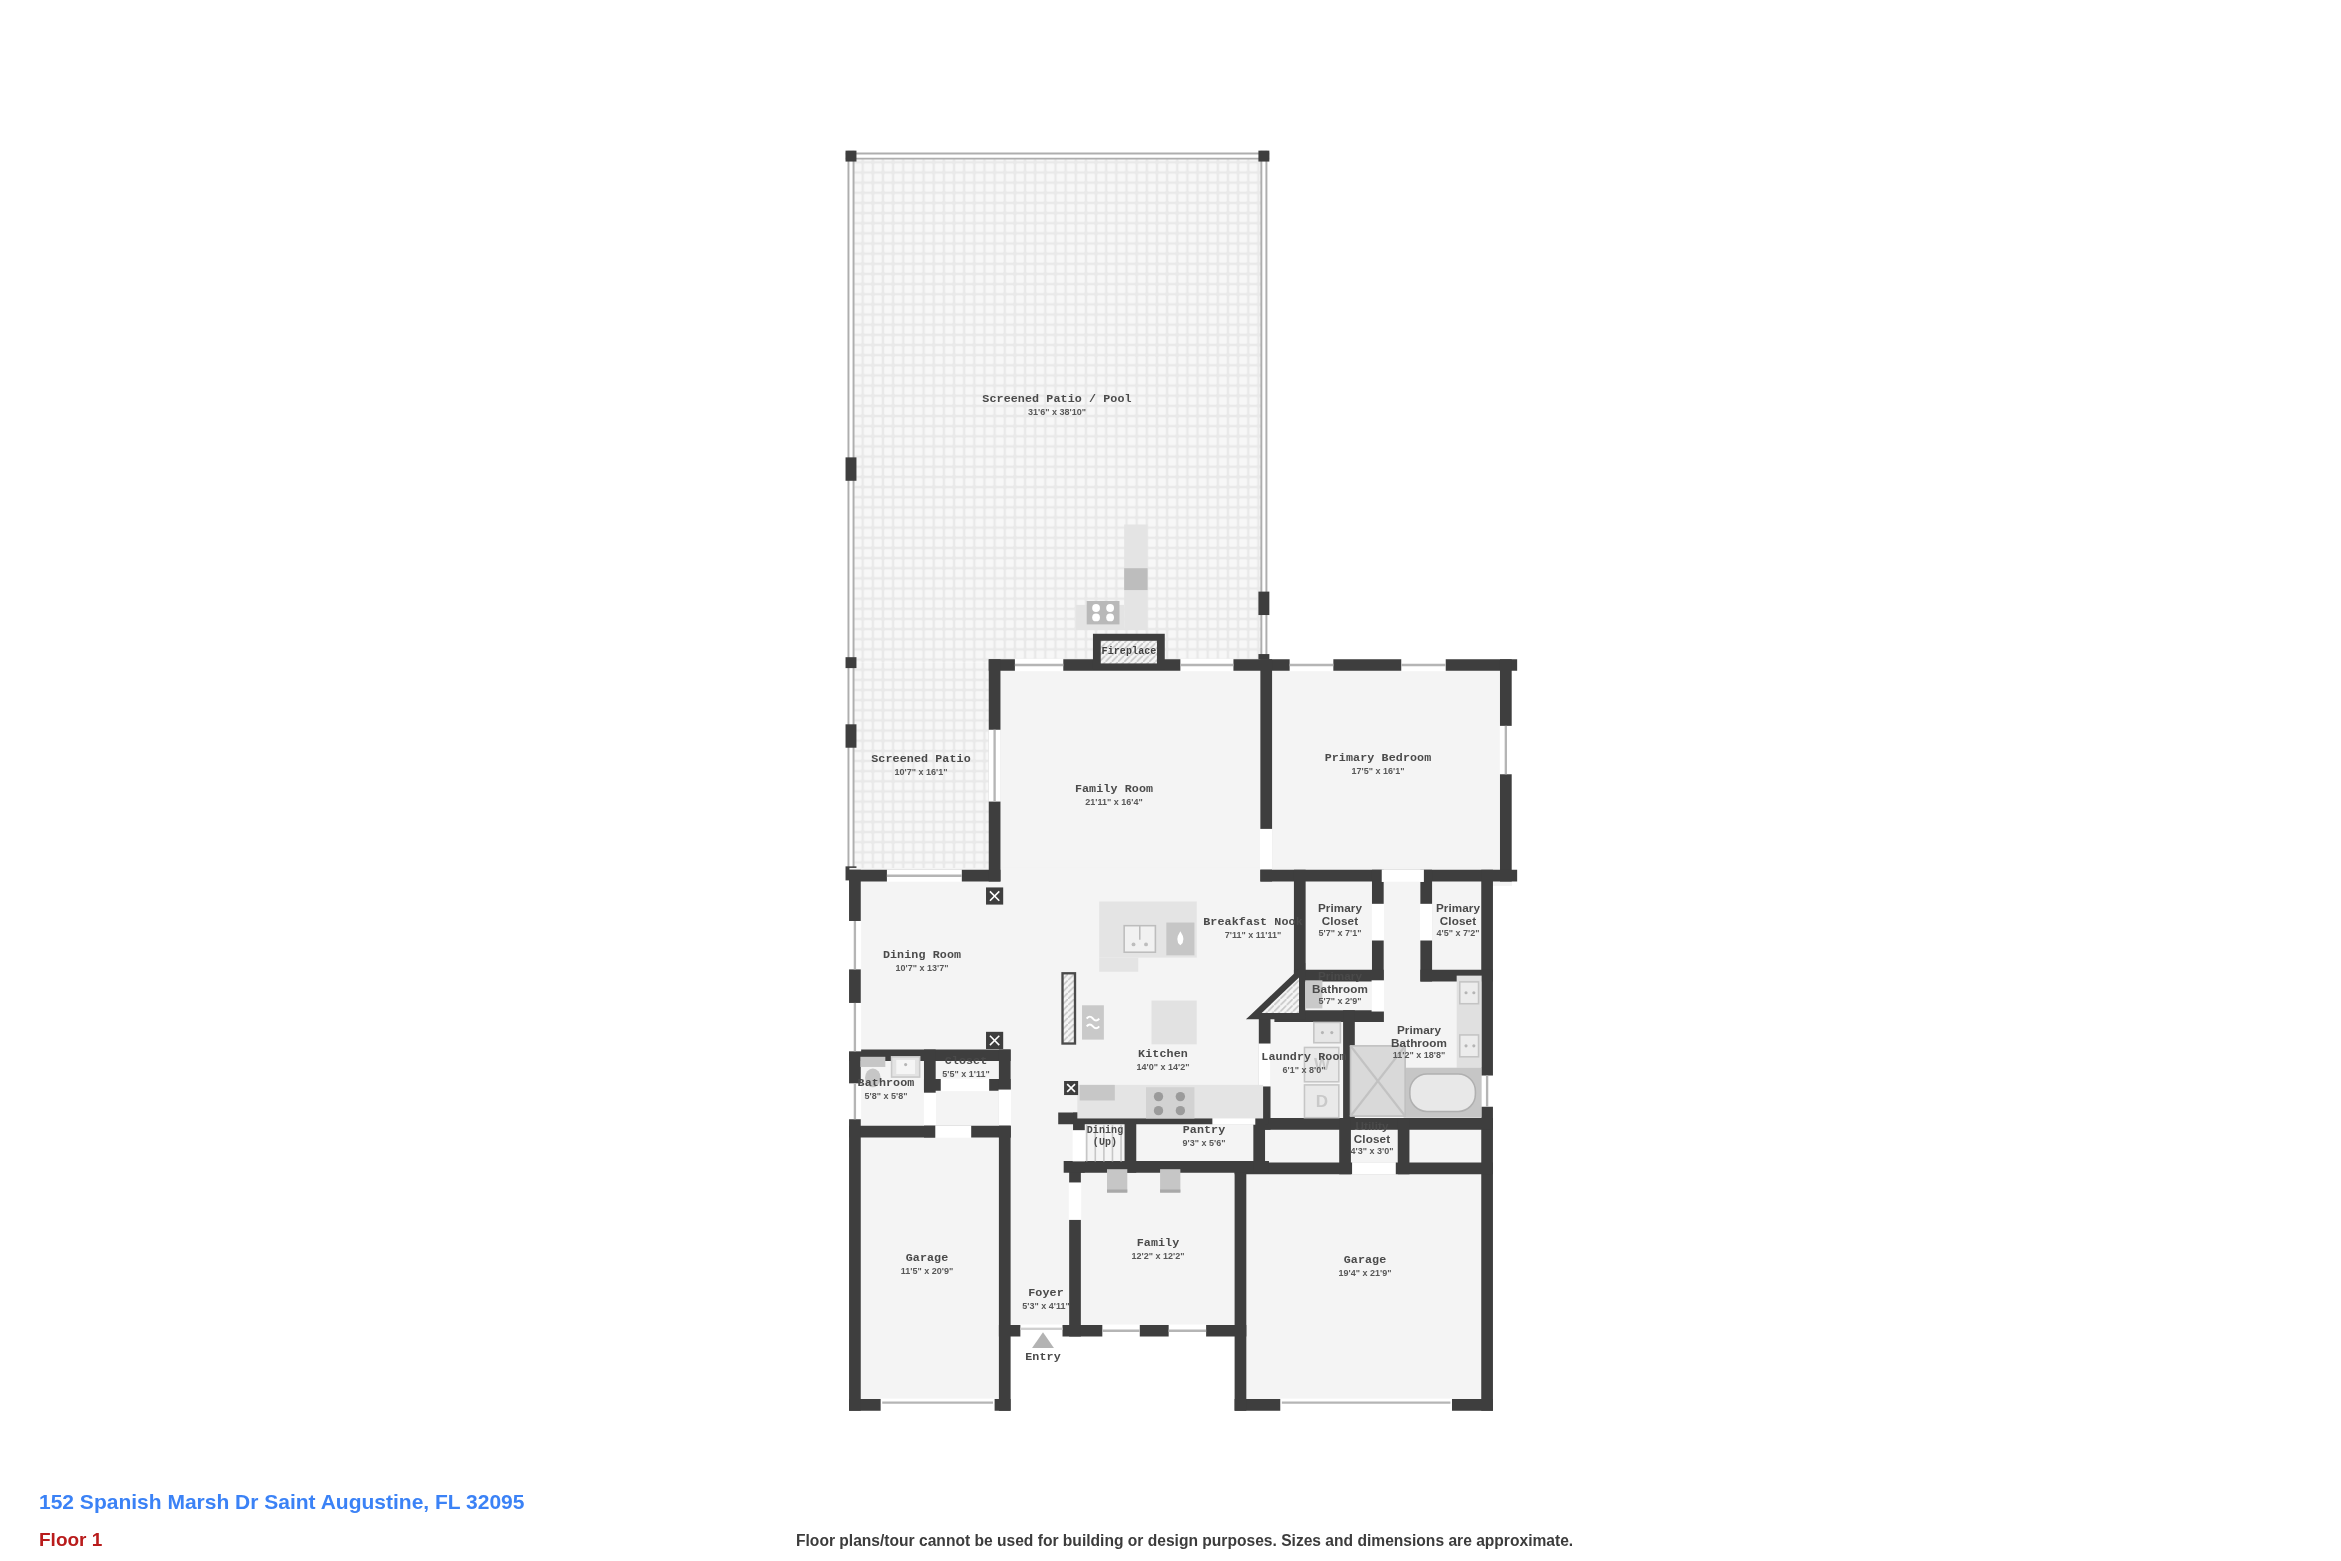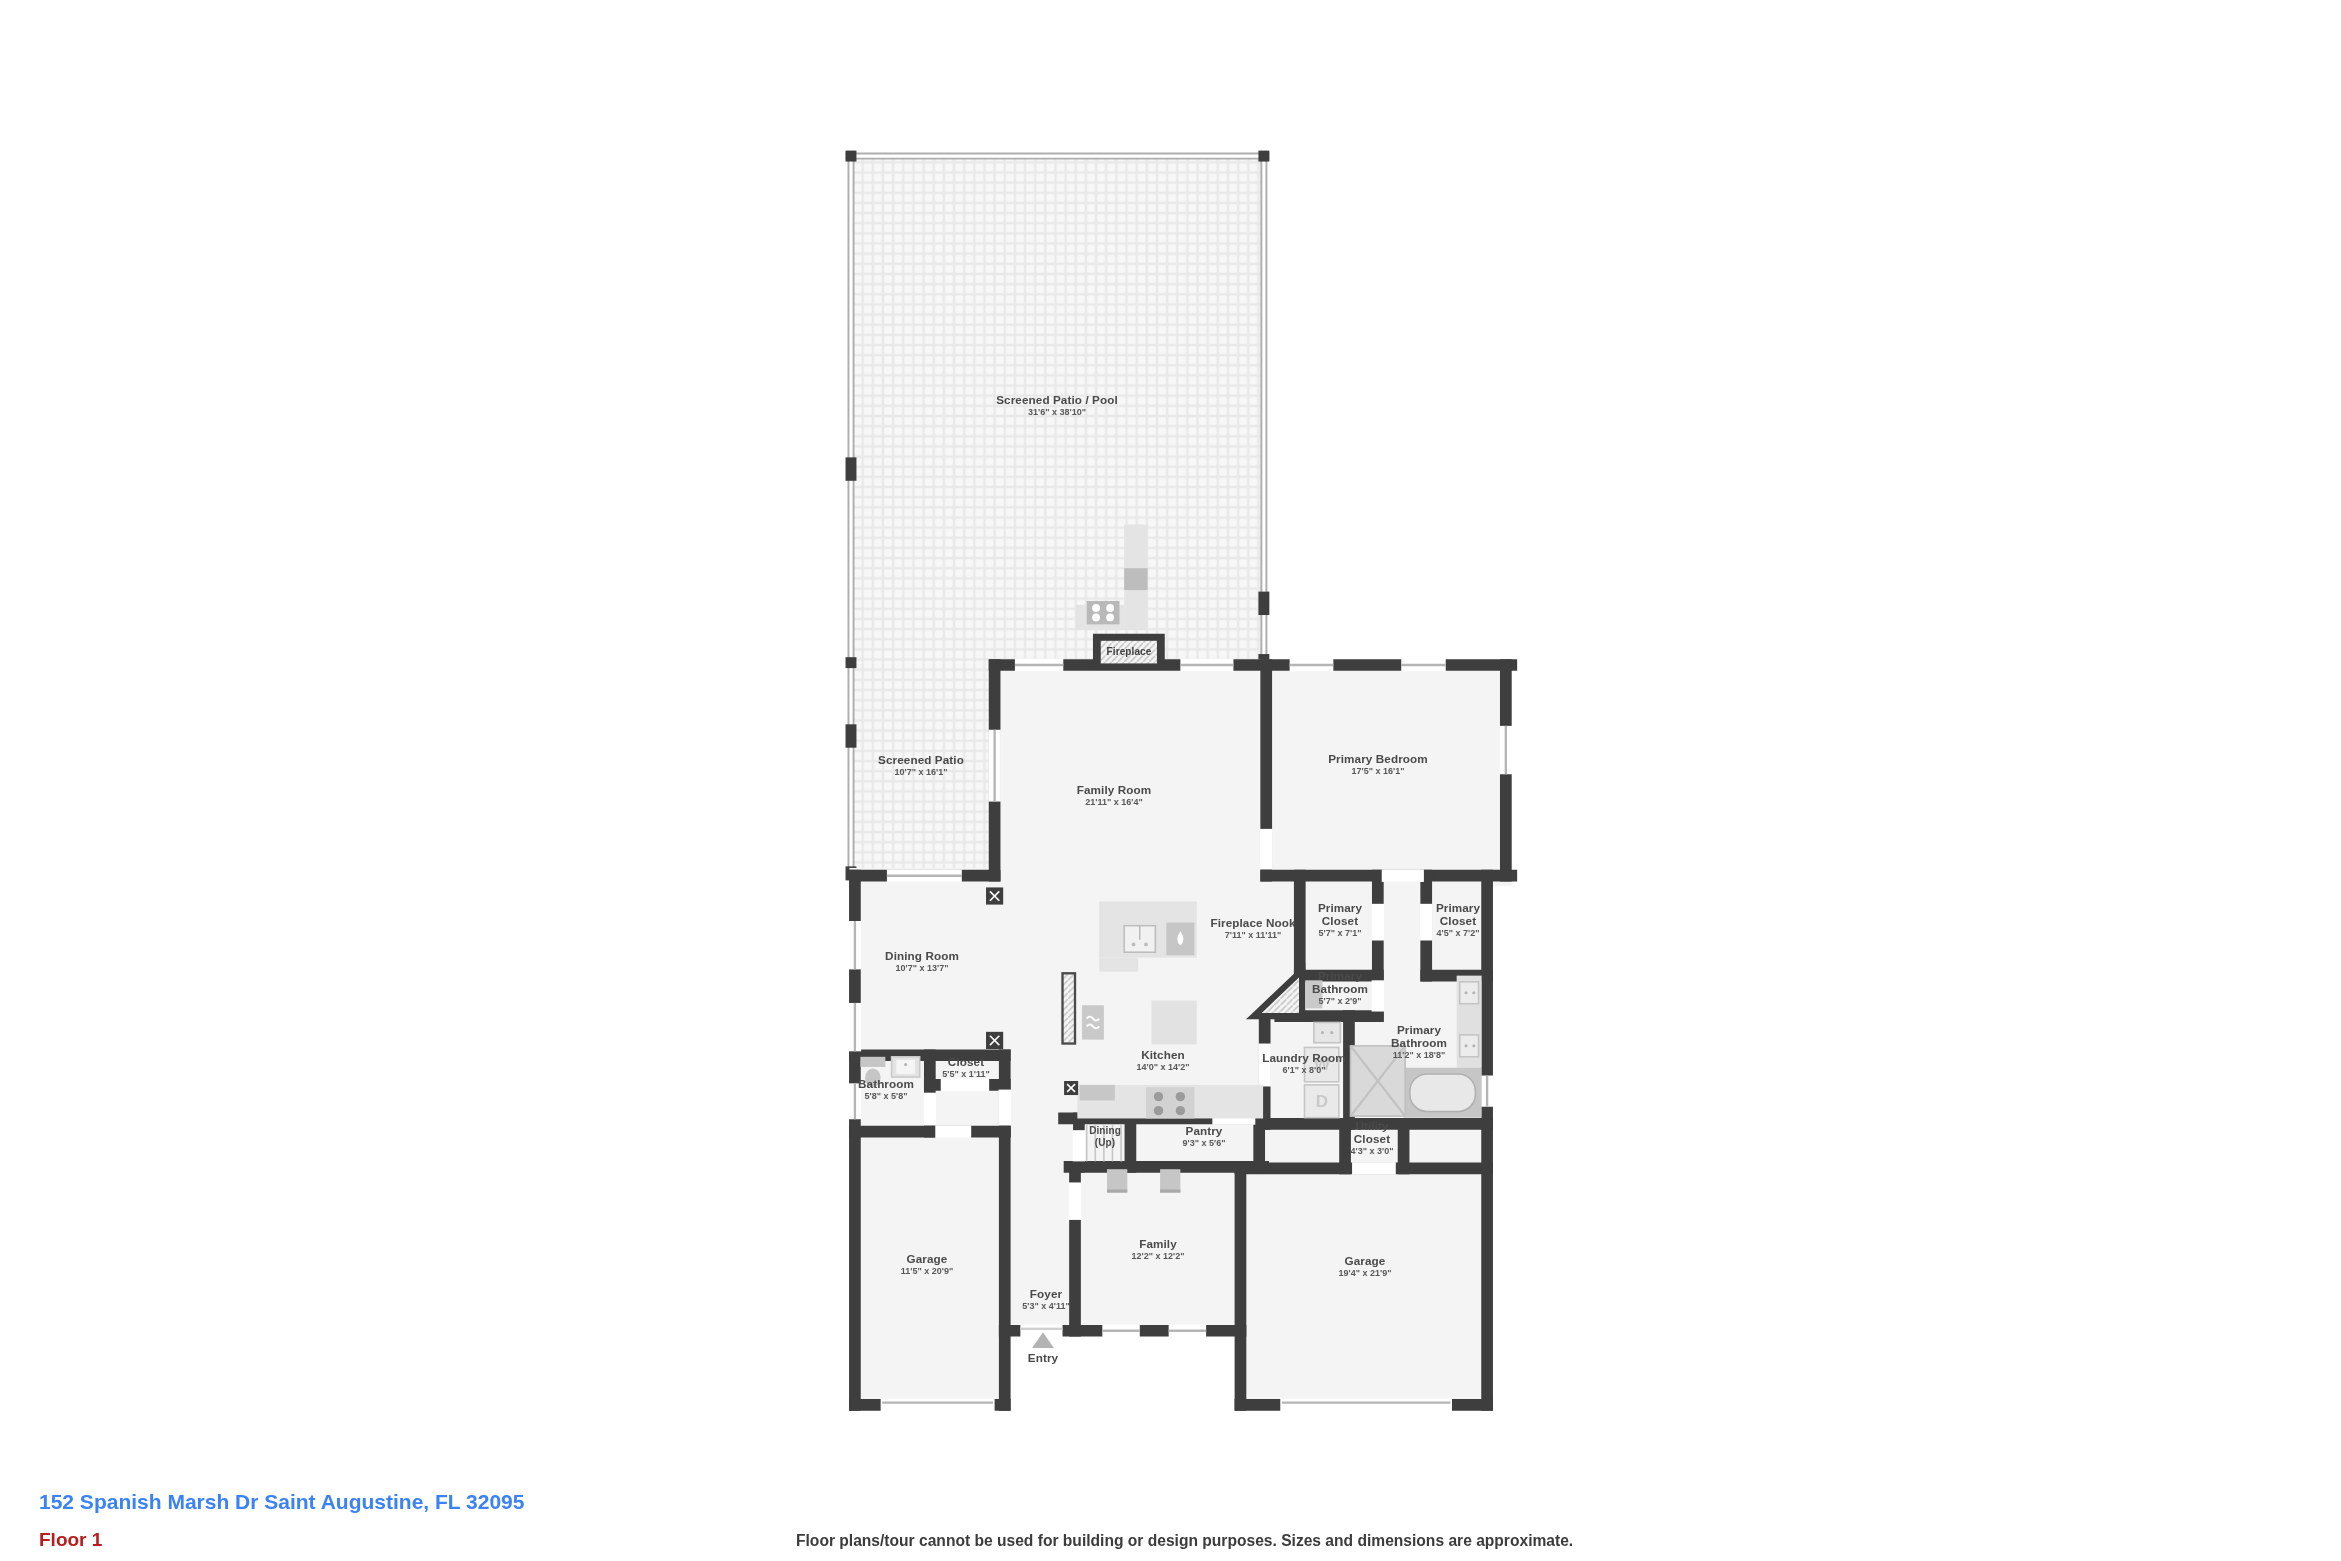--- a/index.html
+++ b/index.html
@@ -3,21 +3,21 @@
 <meta charset="utf-8">
 <title>Floor Plan</title>
 <style>
   html,body{margin:0;padding:0;background:#ffffff;width:2342px;height:1561px;overflow:hidden;
     font-family:"Liberation Sans","DejaVu Sans",sans-serif;}
   #plan{position:relative;width:2342px;height:1561px;background:#ffffff;}
   #plan svg{position:absolute;left:0;top:0;z-index:1;}
   .lbl{position:absolute;transform:translateX(-50%);text-align:center;color:#4a4a4a;z-index:5;}
   .lbl .nm{font-size:11.7px;font-weight:700;line-height:13.3px;letter-spacing:0.1px;}
   .lbl .dm{font-size:9px;font-weight:700;line-height:11px;color:#585858;margin-top:0.8px;white-space:nowrap;}
-  .nowrap .nm{white-space:nowrap;}
+  .nowrap .nm{white-space:nowrap;font-family:Liberation Mono, monospace;}
   .sm .nm{font-size:10px;line-height:11.7px;}
   .wd{position:absolute;transform:translate(-50%,-50%);z-index:4;font-size:17px;font-weight:700;color:#c9c9c9;}
   .footer-address{position:absolute;left:39px;top:1490px;font-size:21px;font-weight:700;color:#3b82f6;z-index:5;}
   .footer-floor{position:absolute;left:39px;top:1529px;font-size:19px;font-weight:700;color:#b91c1c;z-index:5;}
   .footer-disclaimer{position:absolute;left:796px;top:1532px;width:781px;
     font-size:15.6px;font-weight:700;color:#3c3c3c;z-index:5;}
   .w{stroke:#3e3e3e;stroke-width:15;stroke-linecap:square;}
   .s1{stroke:#aeaeae;stroke-width:9;}
   .s2{stroke:#ffffff;stroke-width:4;}
   .floor{fill:#f4f4f4;}
@@ -276,21 +276,21 @@
 </div>
 <div class="lbl nowrap" style="left:1114px;top:783px">
   <div class="nm">Family Room</div>
   <div class="dm">21'11" x 16'4"</div>
 </div>
 <div class="lbl nowrap" style="left:1378px;top:752px">
   <div class="nm">Primary Bedroom</div>
   <div class="dm">17'5" x 16'1"</div>
 </div>
 <div class="lbl nowrap" style="left:1253px;top:916px">
-  <div class="nm">Fireplace Nook</div>
+  <div class="nm">Breakfast Nook</div>
   <div class="dm">7'11" x 11'11"</div>
 </div>
 <div class="lbl" style="left:1340px;top:901px;width:62px">
   <div class="nm">Primary Closet</div>
   <div class="dm">5'7" x 7'1"</div>
 </div>
 <div class="lbl" style="left:1458px;top:901px;width:62px">
   <div class="nm">Primary Closet</div>
   <div class="dm">4'5" x 7'2"</div>
 </div>

